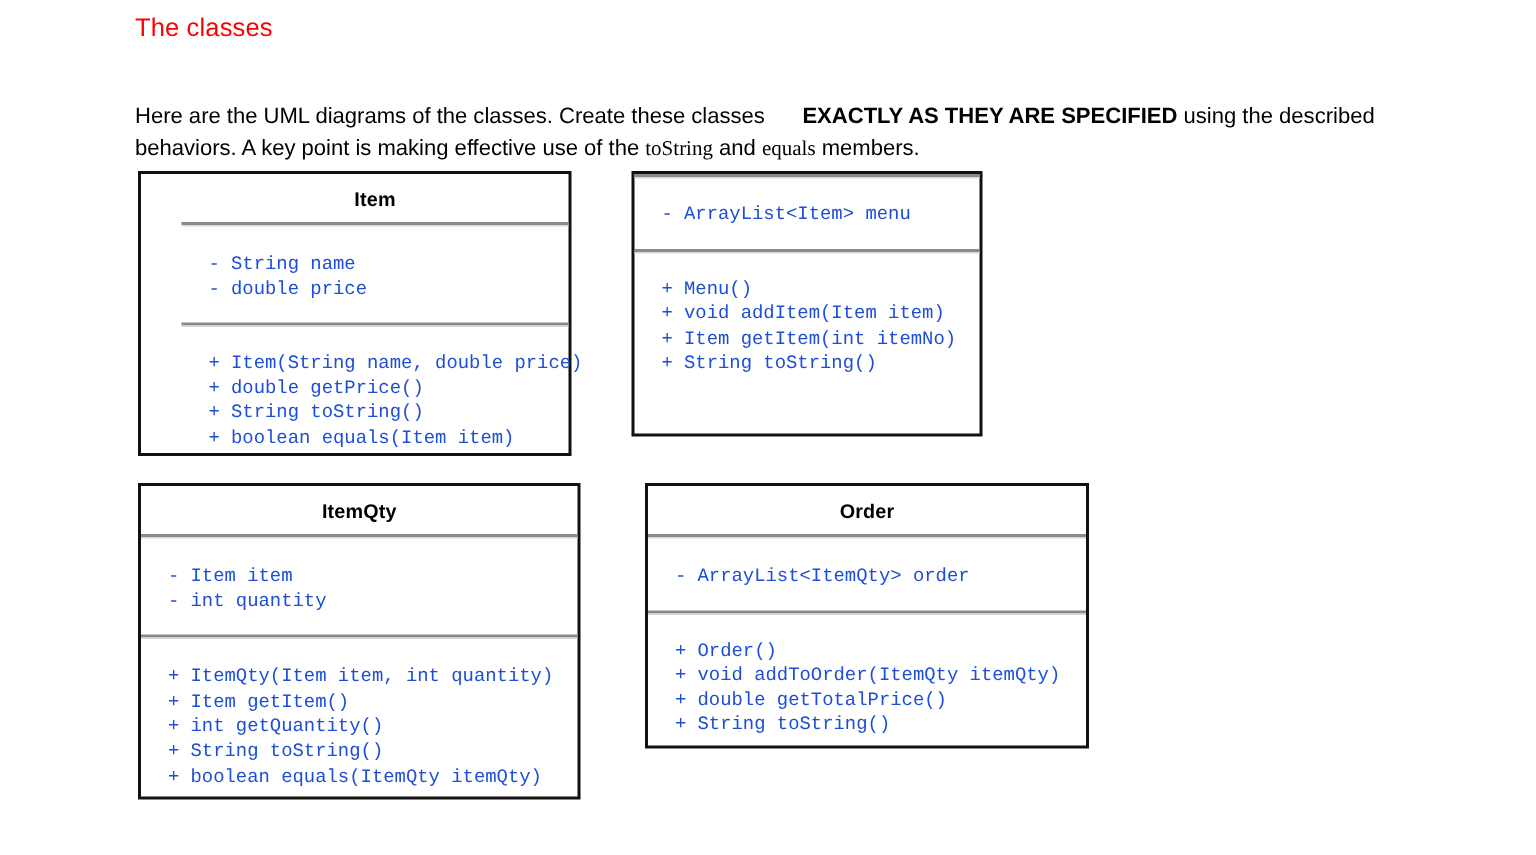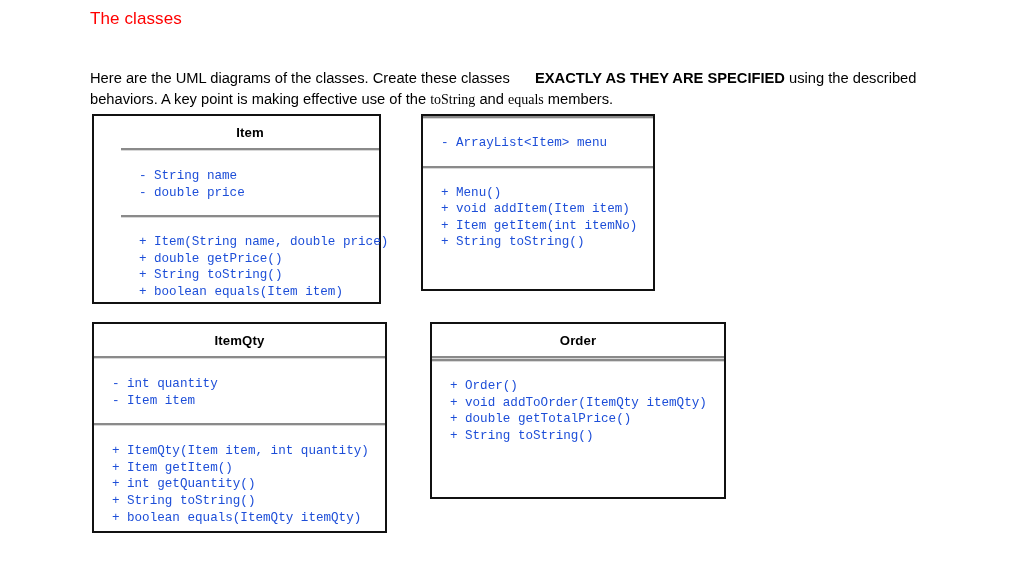--- a/index.html
+++ b/index.html
@@ -138,36 +138,39 @@
       <div class="uml-row"><span class="vis">+</span><span>void addItem(Item item)</span></div>
       <div class="uml-row"><span class="vis">+</span><span>Item getItem(int itemNo)</span></div>
       <div class="uml-row"><span class="vis">+</span><span>String toString()</span></div>
     </div>
   </div>
 
   <div class="uml" id="box-itemqty">
     <div class="uml-title">ItemQty</div>
     <div class="uml-sep"></div>
     <div class="uml-section attrs">
+      <div class="uml-row"><span class="vis">-</span><span>Item item</span></div>
       <div class="uml-row"><span class="vis">-</span><span>int quantity</span></div>
-      <div class="uml-row"><span class="vis">-</span><span>Item item</span></div>
     </div>
     <div class="uml-sep"></div>
     <div class="uml-section ops">
       <div class="uml-row"><span class="vis">+</span><span>ItemQty(Item item, int quantity)</span></div>
       <div class="uml-row"><span class="vis">+</span><span>Item getItem()</span></div>
       <div class="uml-row"><span class="vis">+</span><span>int getQuantity()</span></div>
       <div class="uml-row"><span class="vis">+</span><span>String toString()</span></div>
       <div class="uml-row"><span class="vis">+</span><span>boolean equals(ItemQty itemQty)</span></div>
     </div>
   </div>
 
   <div class="uml" id="box-order">
     <div class="uml-title">Order</div>
     <div class="uml-sep"></div>
+    <div class="uml-section attrs">
+      <div class="uml-row"><span class="vis">-</span><span>ArrayList&lt;ItemQty&gt; order</span></div>
+    </div>
     <div class="uml-sep"></div>
     <div class="uml-section ops">
       <div class="uml-row"><span class="vis">+</span><span>Order()</span></div>
       <div class="uml-row"><span class="vis">+</span><span>void addToOrder(ItemQty itemQty)</span></div>
       <div class="uml-row"><span class="vis">+</span><span>double getTotalPrice()</span></div>
       <div class="uml-row"><span class="vis">+</span><span>String toString()</span></div>
     </div>
   </div>
 
 </div>

